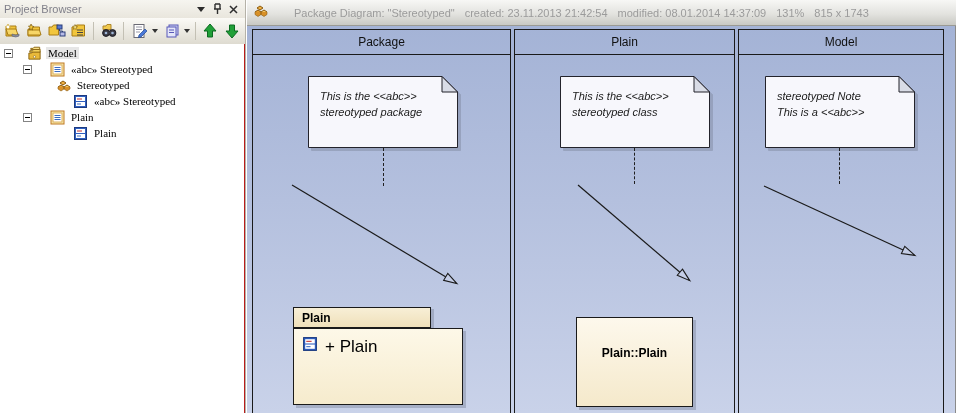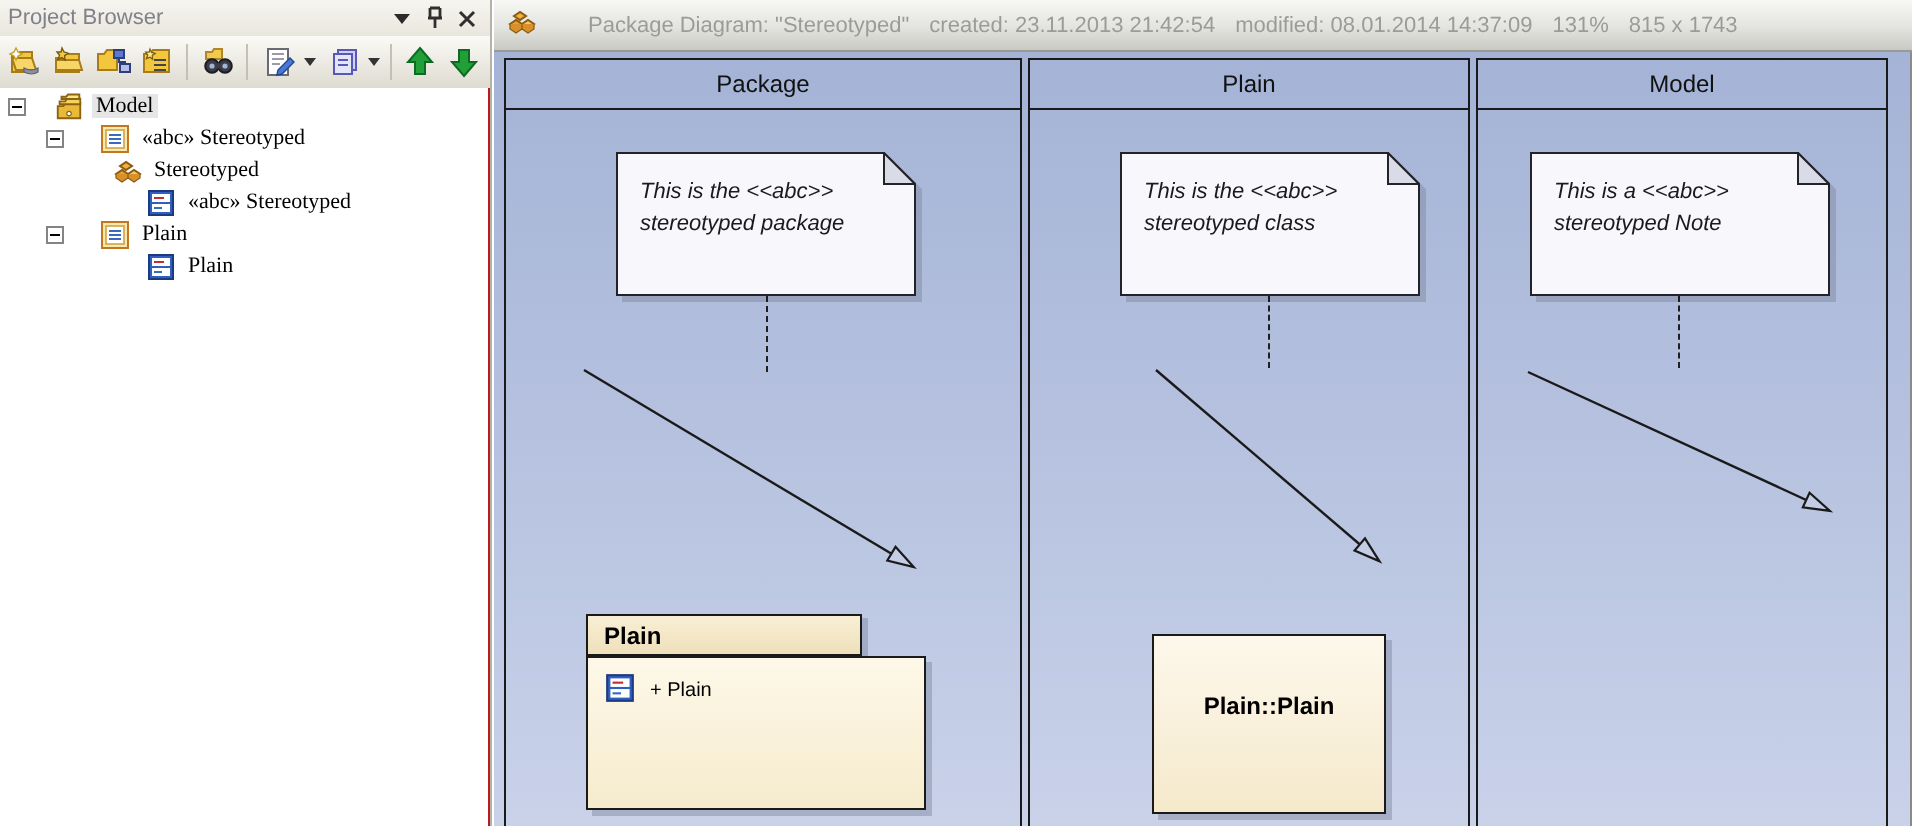--- a/index.html
+++ b/index.html
@@ -37,21 +37,21 @@
   .lane-header { height:25px; border-bottom:1px solid #1a1a1a; display:flex; align-items:center; justify-content:center; font-size:12px; color:#111; }
 
   .note { position:absolute; width:150px; height:72px; filter:drop-shadow(3px 3px 0 rgba(125,132,155,0.45)); }
   .note svg { position:absolute; left:0; top:0; }
   .note-text { position:absolute; left:12px; top:12px; right:8px; font-size:11px; line-height:16px; color:#1a1a1a;font-style:italic; }
 
   .dash-line { position:absolute; width:0; border-left:1px dashed #1f1f1f; }
 
   .pkg-tab { position:absolute; border:1px solid #1a1a1a; background:linear-gradient(180deg,#f8efd6,#efe0ba); box-shadow:3px 2px 0 rgba(125,132,155,0.45); display:flex; align-items:center; padding-left:8px; font-weight:bold; font-size:12px; }
   .pkg-body { position:absolute; border:1px solid #1a1a1a; background:linear-gradient(180deg,#fdf8e8,#f6ebcd); box-shadow:3px 3px 0 rgba(125,132,155,0.45); }
-  .pkg-member { position:absolute; left:8px; top:7px; display:flex; align-items:center; gap:7px; font-size:10px; }
+  .pkg-member { position:absolute; left:8px; top:7px; display:flex; align-items:center; gap:7px; font-size:17px; }
   .class-box { position:absolute; border:1px solid #1a1a1a; background:linear-gradient(180deg,#fdf8ec,#f5e9cb); box-shadow:3px 3px 0 rgba(125,132,155,0.45); text-align:center; padding-top:28px; font-weight:bold; font-size:12px; }
 
   .arrows { position:absolute; left:0; top:0; width:709px; height:387px; pointer-events:none; }
 </style>
 </head>
 <body>
 
 <div id="app">
 
   <div class="panel">
@@ -289,22 +289,22 @@
           <div>This is the &lt;&lt;abc&gt;&gt;</div>
           <div>stereotyped class</div>
         </div>
       </div>
       <div class="note" style="left:518px; top:50px;">
         <svg width="150" height="72">
             <path d="M0.5 0.5 H134 L149.5 16 V71.5 H0.5 Z" fill="#f7f7fc" stroke="#23232b"></path>
             <path d="M134 0.5 V16 H149.5 Z" fill="#d9dce6" stroke="#23232b"></path>
           </svg>
         <div class="note-text">
+          <div>stereotyped Note</div>
           <div>This is a &lt;&lt;abc&gt;&gt;</div>
-          <div>stereotyped Note</div>
         </div>
       </div>
 
       <div class="dash-line" style="left:136px; top:122px; height:38px;"></div>
       <div class="dash-line" style="left:387px; top:122px; height:36px;"></div>
       <div class="dash-line" style="left:592px; top:122px; height:36px;"></div>
 
       <svg class="arrows">
         <defs>
           <marker id="openTri" markerWidth="16" markerHeight="12" refX="13" refY="5" orient="auto" markerUnits="userSpaceOnUse">

